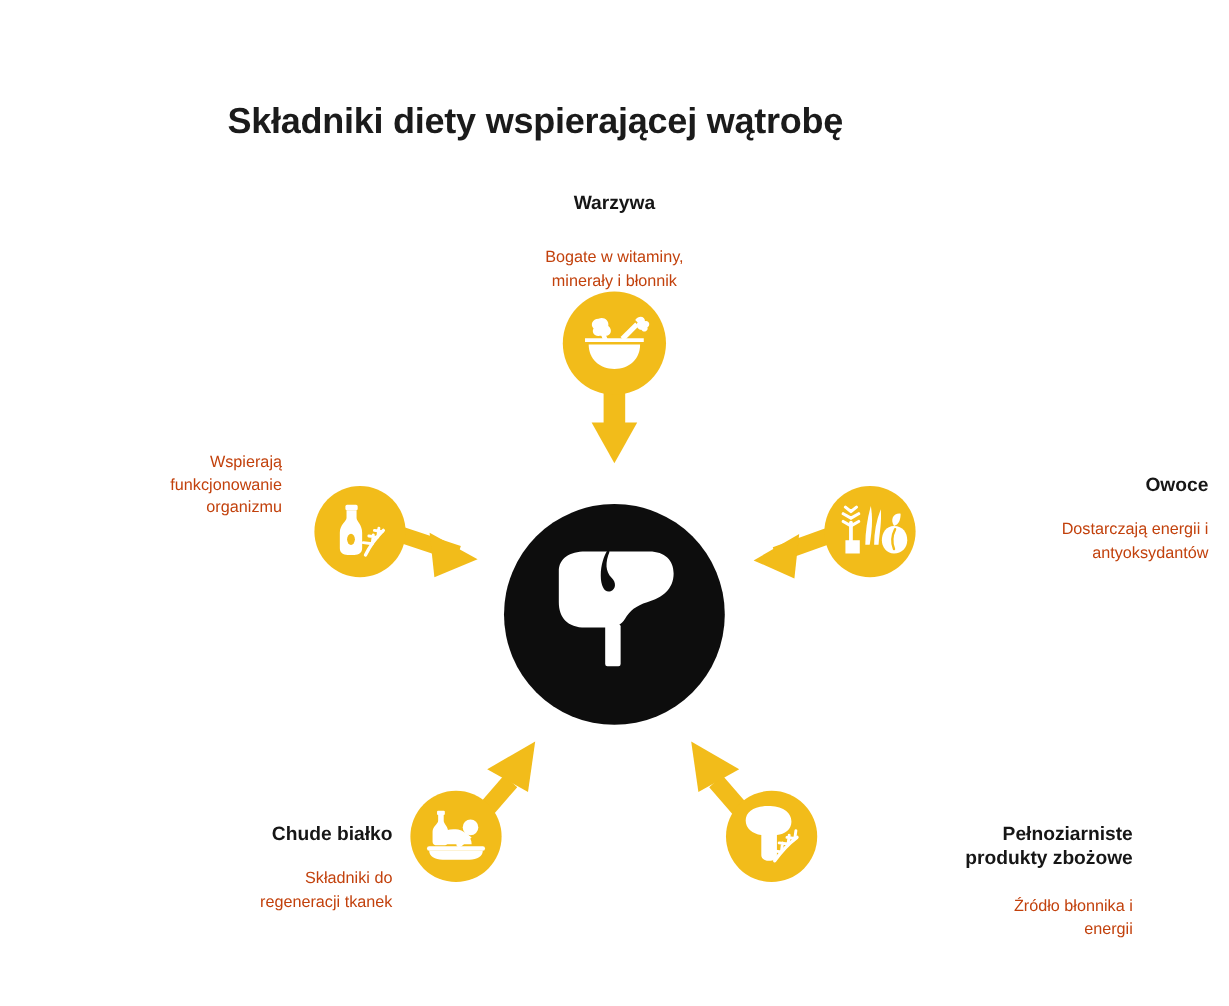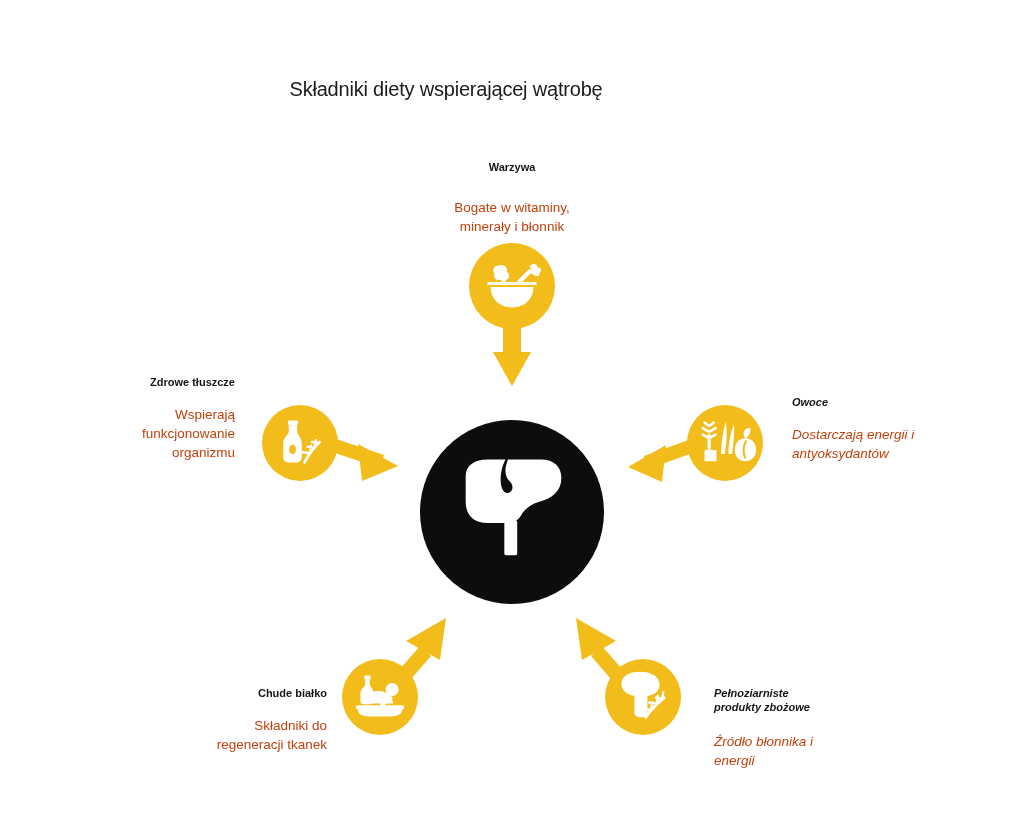--- a/index.html
+++ b/index.html
@@ -19,57 +19,57 @@
     overflow: hidden;
   }
 
   
   #page-title {
     position: absolute;
     left: 0;
     top: 64px;
     width: 892px;
     text-align: center;
-    font-size: 20px;
-    font-weight: normal;
+    font-size: 30px;
+    font-weight: bold;
     color: #1b1b1b;
     letter-spacing: -0.2px;
     line-height: 1.2;
   }
 
   
   #diagram-svg {
     position: absolute;
     left: 0;
     top: 0;
     width: 1024px;
     height: 838px;
   }
 
   
   .node-label {
     position: absolute;
   }
   .node-title {
-    font-size: 11px;
+    font-size: 16px;
     font-weight: bold;
     color: #161616;
     line-height: 1.28;
     margin: 0 0 14px 0;
   }
   .node-desc {
     font-size: 13.5px;
     font-weight: normal;
     color: #c2410c;
     line-height: 1.42;
     margin: 0;
   }
 
   .align-right { text-align: right; }
-  .align-left  { text-align: left; font-style: italic; }
+  .align-left  { text-align: right; }
   .align-center{ text-align: center; }
 
   
   #label-vegetables {
     left: 392px; top: 160px; width: 240px;
   }
   #label-vegetables .node-title { margin-bottom: 24px; }
 
   #label-healthy-fats {
     left: 30px; top: 375px; width: 205px;
@@ -245,21 +245,20 @@
 
   <div class="node-label align-center" id="label-vegetables">
     <p class="node-title">Warzywa</p>
     <p class="node-desc">
       <span>Bogate w witaminy,</span><br>
       <span>minerały i błonnik</span>
     </p>
   </div>
 
   <div class="node-label align-right" id="label-healthy-fats">
-    <p class="node-title">Zdrowe tłuszcze</p>
     <p class="node-desc">
       <span>Wspierają</span><br>
       <span>funkcjonowanie</span><br>
       <span>organizmu</span>
     </p>
   </div>
 
   <div class="node-label align-left" id="label-fruits">
     <p class="node-title">Owoce</p>
     <p class="node-desc">

